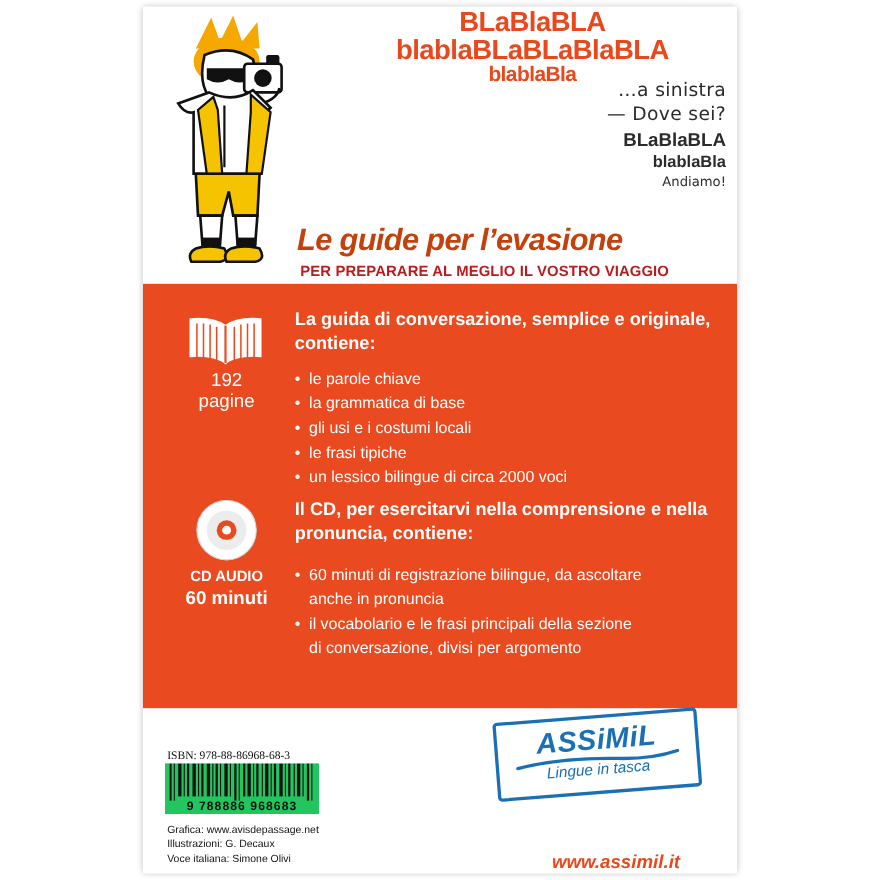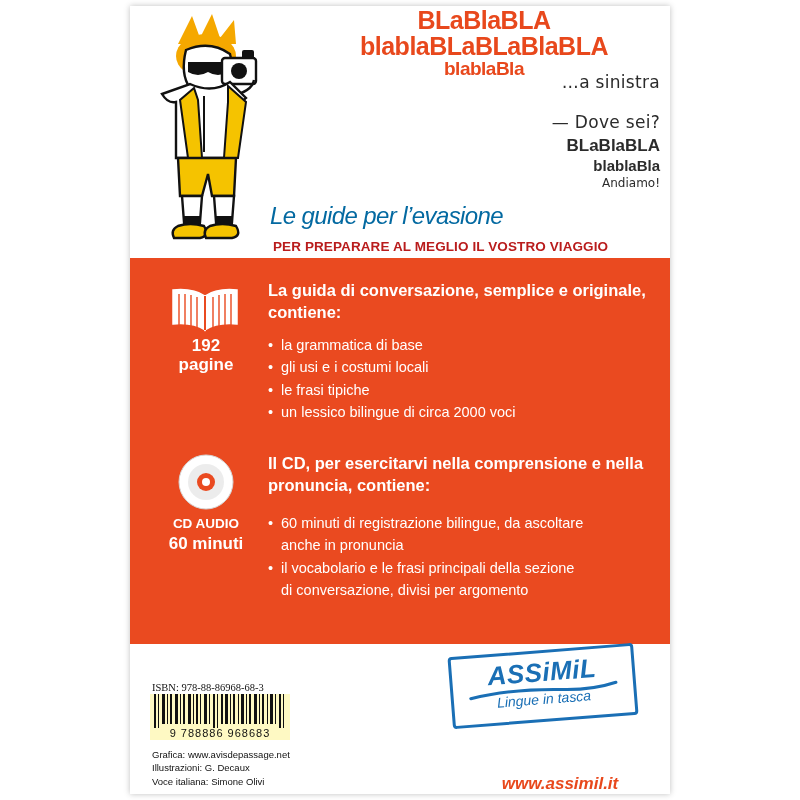--- a/index.html
+++ b/index.html
@@ -54,40 +54,40 @@
   .speech {
     position: absolute;
     left: 300px;
     top: 66px;
     width: 230px;
     text-align: right;
     color: #2b2b2b;
     font-family: "DejaVu Sans", sans-serif;
   }
   .speech .l1 { font-size: 17px; letter-spacing: 0.3px; }
-  .speech .l2 { font-size: 17px; letter-spacing: 0.3px; margin-top: 20px; }
+  .speech .l2 { font-size: 17px; letter-spacing: 0.3px; margin-top: 2px; }
   .speech .l3 {
     font-size: 17px; margin-top: 4px; color: #2b2b2b; font-weight: bold;
     font-family: "Liberation Sans", sans-serif;
   }
   .speech .l4 {
     font-size: 15px; margin-top: 1px; color: #2b2b2b; font-weight: bold;
     font-family: "Liberation Sans", sans-serif;
   }
   .speech .l5 { font-size: 12px; margin-top: 2px; }
 
   
   .title {
     position: absolute;
     left: 140px;
     top: 196px;
     width: 390px;
-    color: #0369a1;
-    font-size: 24px;
-    font-weight: normal;
+    color: #c2410c;
+    font-size: 28px;
+    font-weight: bold;
     letter-spacing: -0.6px;
     font-style: italic;
   }
   .subtitle {
     position: absolute;
     left: 143px;
     top: 233px;
     width: 390px;
     color: #b91c1c;
     font-size: 13.5px;
@@ -136,21 +136,21 @@
   }
   .bullets .cont { padding-left: 13px; }
 
   
   .book-icon {
     position: absolute; left: 40px; top: 28px;
     width: 70px; height: 46px;
   }
   .pages-label {
     position: absolute; left: 20px; top: 78px; width: 112px;
-    text-align: center; color: #ffffff; font-weight: bold;
+    text-align: center; color: #ffffff; font-weight: normal;
     font-size: 17px; line-height: 1.12;
   }
   .cd-icon {
     position: absolute; left: 48px; top: 196px;
     width: 56px; height: 56px;
   }
   .cd-label {
     position: absolute; left: 20px; top: 258px; width: 112px;
     text-align: center; color: #ffffff; font-weight: bold;
     font-size: 13.5px; line-height: 1.25;
@@ -159,21 +159,22 @@
 
   
   .isbn-text {
     position: absolute; left: 22px; top: 676px;
     font-size: 10.5px; color: #111;
     font-family: Liberation Serif, serif;
   }
   .barcode {
     position: absolute; left: 20px; top: 688px;
     width: 140px; height: 46px;
-    background: #fef9c3;
+    background: #22c55e;
+    font-weight: bold;
   }
   .barcode .bars { position: absolute; left: 4px; top: 0; width: 132px; height: 34px; }
   .barcode .num {
     position: absolute; left: 0; top: 33px; width: 140px;
     text-align: center; font-size: 11px; letter-spacing: 1px;
     font-family: "Liberation Sans", sans-serif; color: #111;
   }
   .credits {
     position: absolute; left: 22px; top: 742px;
     font-size: 9.5px; color: #111; line-height: 1.42;
@@ -293,20 +294,21 @@
         <circle cx="28" cy="28" r="9" fill="#ea4a20"></circle>
         <circle cx="28" cy="28" r="4" fill="#ffffff"></circle>
       </svg>
       <div class="cd-label">
         <div>CD AUDIO</div>
         <div class="big">60 minuti</div>
       </div>
 
       <div class="heading h1">La guida di conversazione, semplice e originale, contiene:</div>
       <div class="bullets b1">
+        <div class="bi">le parole chiave</div>
         <div class="bi">la grammatica di base</div>
         <div class="bi">gli usi e i costumi locali</div>
         <div class="bi">le frasi tipiche</div>
         <div class="bi">un lessico bilingue di circa 2000 voci</div>
       </div>
 
       <div class="heading h2">Il CD, per esercitarvi nella comprensione e nella pronuncia, contiene:</div>
       <div class="bullets b2">
         <div class="bi">60 minuti di registrazione bilingue, da ascoltare</div>
         <div class="cont">anche in pronuncia</div>

